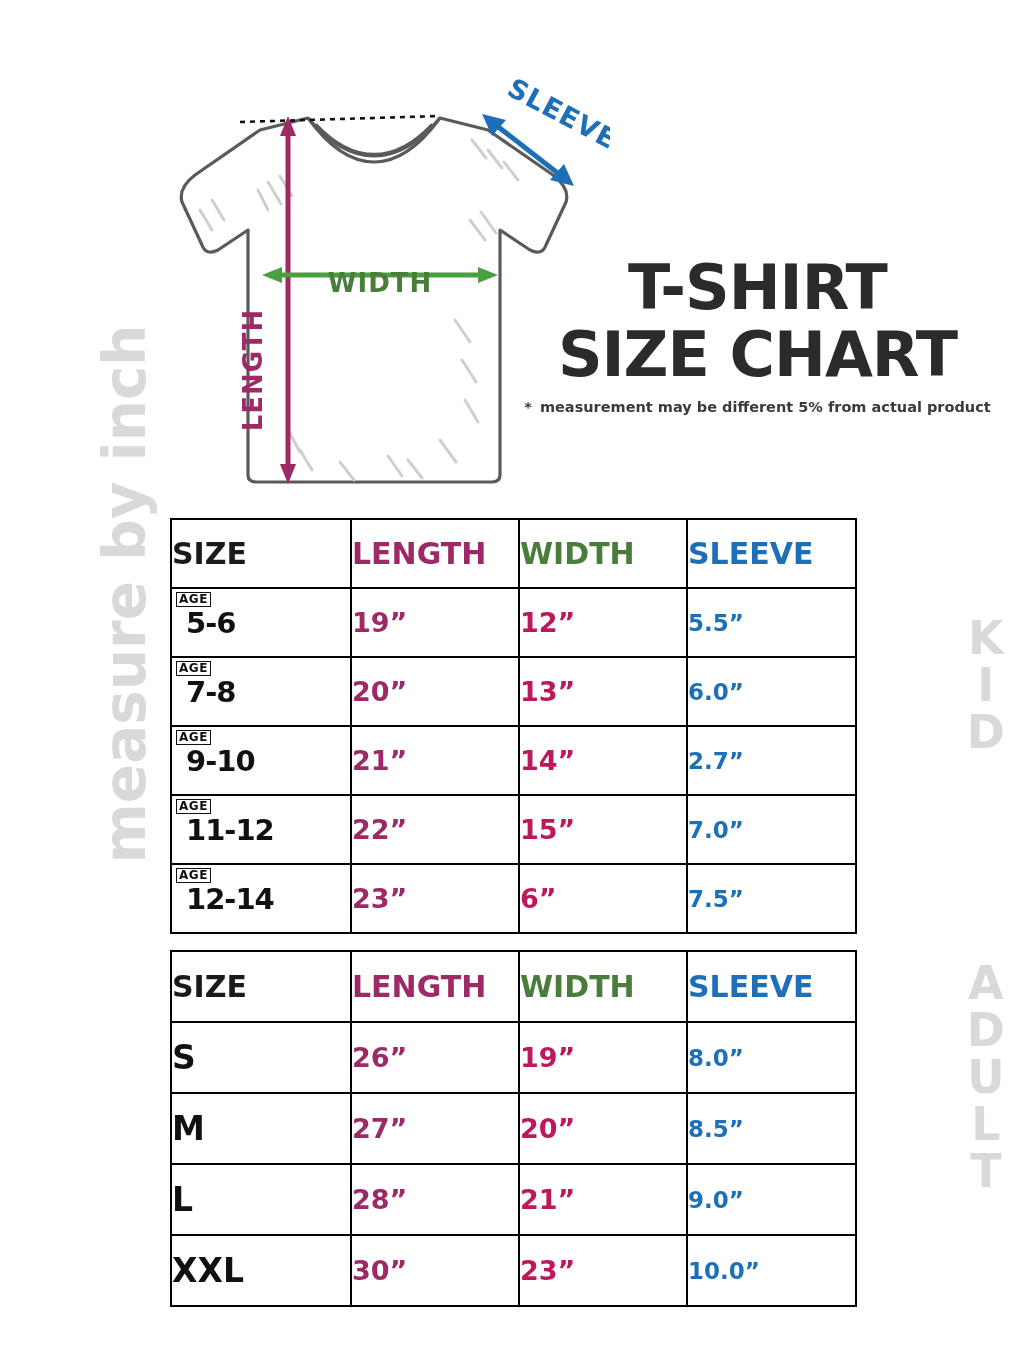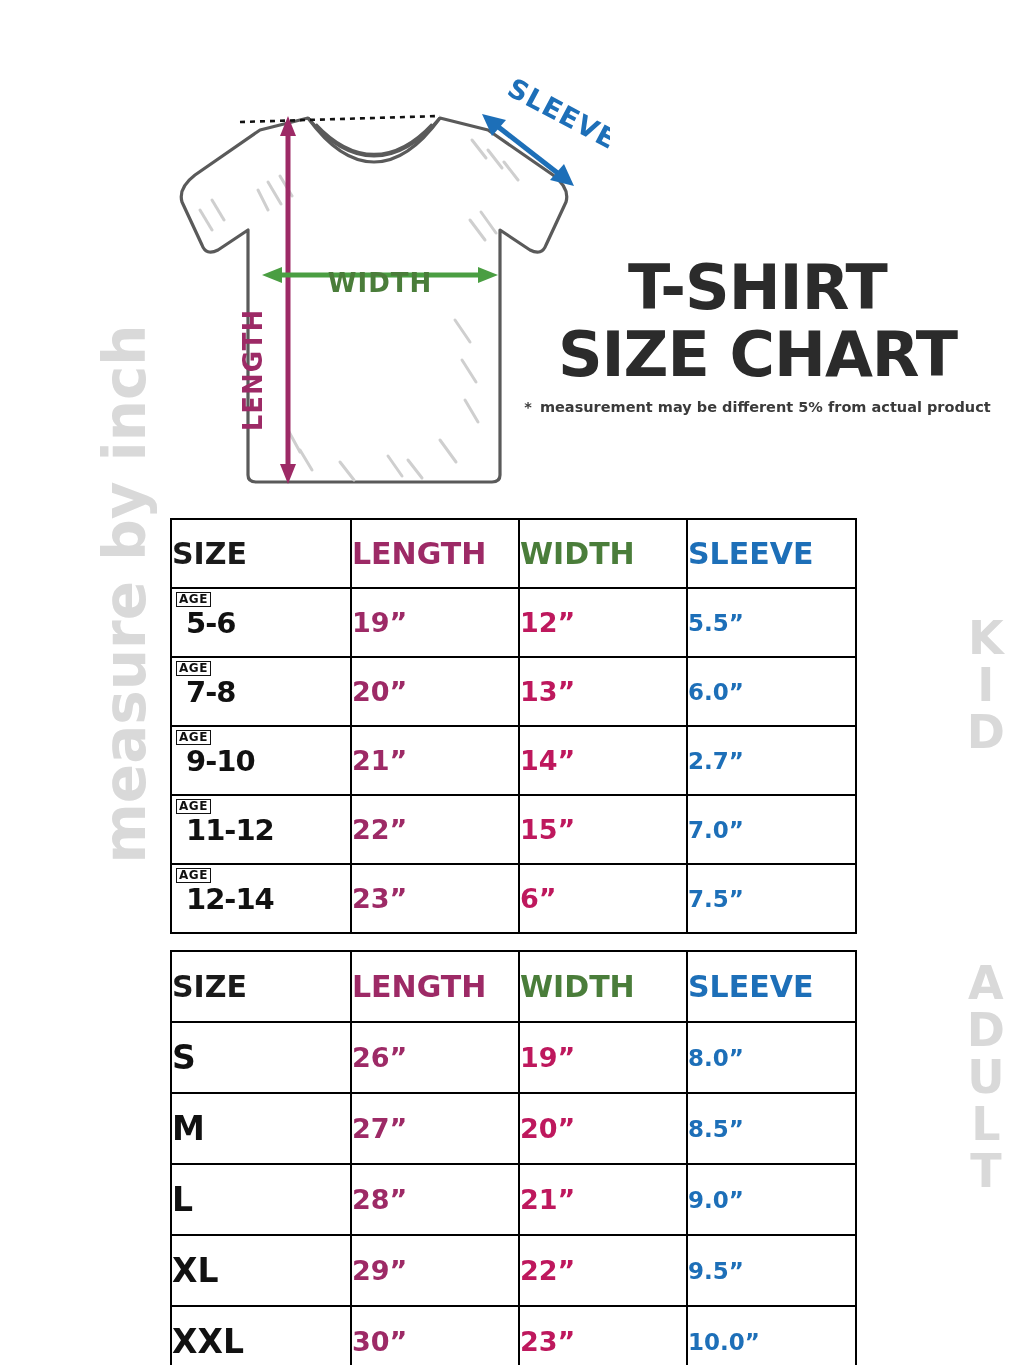--- a/index.html
+++ b/index.html
@@ -348,26 +348,20 @@
       <td class="cell-wid">20”</td>
       <td class="cell-slv">8.5”</td>
     </tr>
     <tr>
       <td class="cell-adult-size">L</td>
       <td class="cell-len">28”</td>
       <td class="cell-wid">21”</td>
       <td class="cell-slv">9.0”</td>
     </tr>
     <tr>
-      <td class="cell-adult-size">XL</td>
-      <td class="cell-len">29”</td>
-      <td class="cell-wid">22”</td>
-      <td class="cell-slv">9.5”</td>
-    </tr>
-    <tr>
       <td class="cell-adult-size">XXL</td>
       <td class="cell-len">30”</td>
       <td class="cell-wid">23”</td>
       <td class="cell-slv">10.0”</td>
     </tr>
   </tbody>
     </table>
 
 </div>
 

